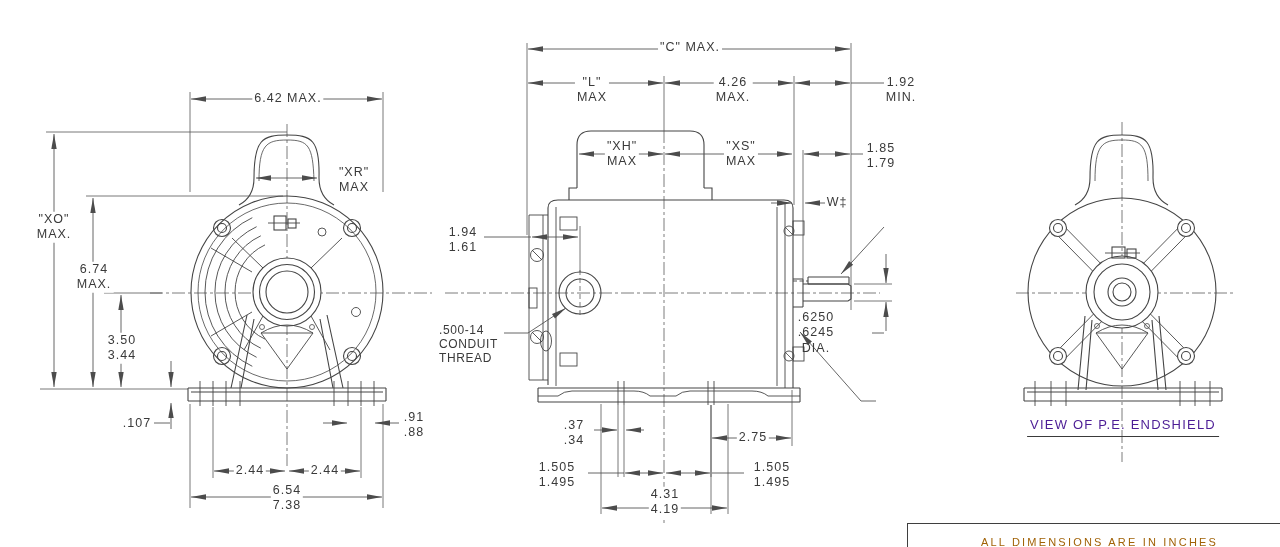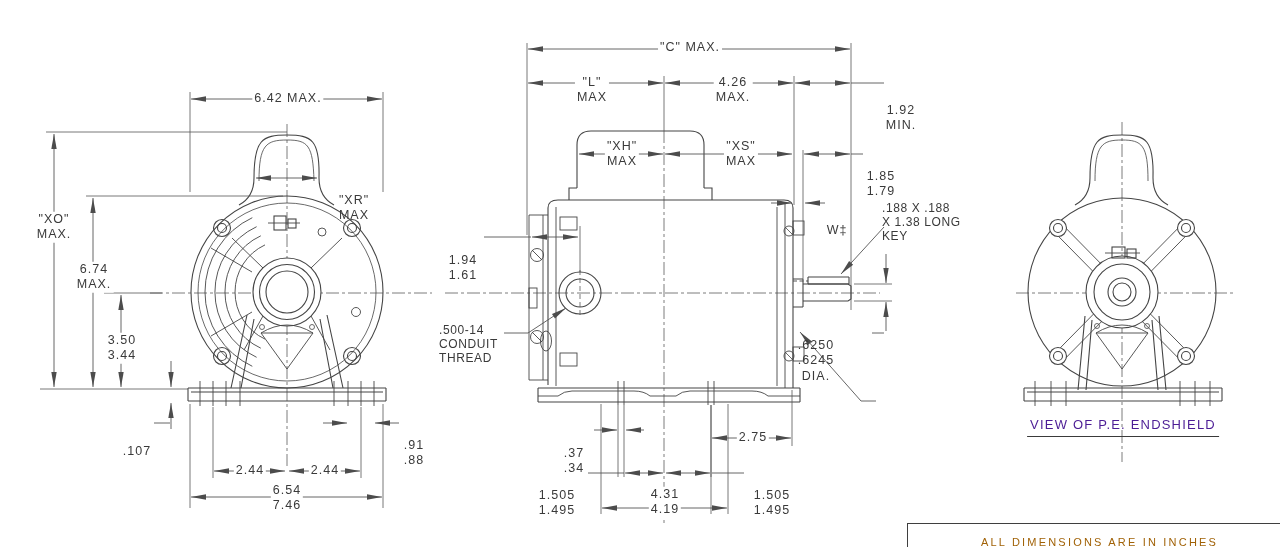--- a/index.html
+++ b/index.html
@@ -6,21 +6,21 @@
   body{width:1280px;height:547px;position:relative;overflow:hidden;background:#fff;
        font-family:"Liberation Sans","DejaVu Sans",sans-serif;}
   #stage{position:absolute;left:0;top:0;width:1280px;height:547px;}
   svg{position:absolute;left:0;top:0;}
   .lbl{position:absolute;font-size:12.5px;line-height:1.22;letter-spacing:1px;color:#3a3a3a;
        white-space:pre-line;text-align:center;transform:translate(-50%,-50%);
        background:#fff;padding:0 2px;}
   .lbl.note{transform:none;text-align:left;background:transparent;font-size:12px;
             line-height:1.16;letter-spacing:0.6px;padding:0;}
   .lbl.vent{font-size:11.5px;line-height:1.2;}
-  .lbl.nobg{background:transparent;margin-top:28px;}
+  .lbl.nobg{background:transparent;}
   .caption{position:absolute;left:1123px;top:427px;transform:translate(-50%,-50%);
            font-size:13px;letter-spacing:1.2px;color:#4c1d95;white-space:nowrap;
            border-bottom:1.6px solid #3a3a3a;padding:0 3px 4px 3px;}
   .units-box{position:absolute;left:907px;top:523px;width:383px;height:34px;
              border:1.6px solid #3f3f3f;background:#fff;display:flex;
              align-items:flex-start;justify-content:center;}
   .units-box span{font-size:11px;letter-spacing:2.2px;color:#a16207;margin-top:12px;
                   white-space:nowrap;}
 </style>
 </head>
@@ -237,41 +237,38 @@
 <div class="lbl" style="left:54px;top:227px">"XO"
 MAX.</div>
 <div class="lbl" style="left:94px;top:277px">6.74
 MAX.</div>
 <div class="lbl" style="left:122px;top:348px">3.50
 3.44</div>
 <div class="lbl nobg" style="left:137px;top:424px">.107</div>
 <div class="lbl" style="left:250px;top:471px">2.44</div>
 <div class="lbl" style="left:325px;top:471px">2.44</div>
 <div class="lbl" style="left:287px;top:498px">6.54
-7.46</div>
+7.38</div>
 <div class="lbl nobg" style="left:414px;top:425px">.91
 .88</div>
 
 <div class="lbl" style="left:690px;top:48px">"C" MAX.</div>
 <div class="lbl" style="left:592px;top:90px">"L"
 MAX</div>
 <div class="lbl" style="left:733px;top:90px">4.26
 MAX.</div>
 <div class="lbl nobg" style="left:901px;top:90px">1.92
 MIN.</div>
 <div class="lbl" style="left:622px;top:154px">"XH"
 MAX</div>
 <div class="lbl" style="left:741px;top:154px">"XS"
 MAX</div>
 <div class="lbl nobg" style="left:881px;top:156px">1.85
 1.79</div>
 <div class="lbl nobg" style="left:837px;top:203px">W‡</div>
-<div class="lbl note" style="left:882px;top:202px">.188 X .188
-X 1.38 LONG
-KEY</div>
 <div class="lbl nobg" style="left:463px;top:240px">1.94
 1.61</div>
 <div class="lbl note" style="left:439px;top:324px">.500-14
 CONDUIT
 THREAD</div>
 <div class="lbl nobg" style="left:574px;top:433px">.37
 .34</div>
 <div class="lbl" style="left:753px;top:438px">2.75</div>
 <div class="lbl nobg" style="left:557px;top:475px">1.505
 1.495</div>

